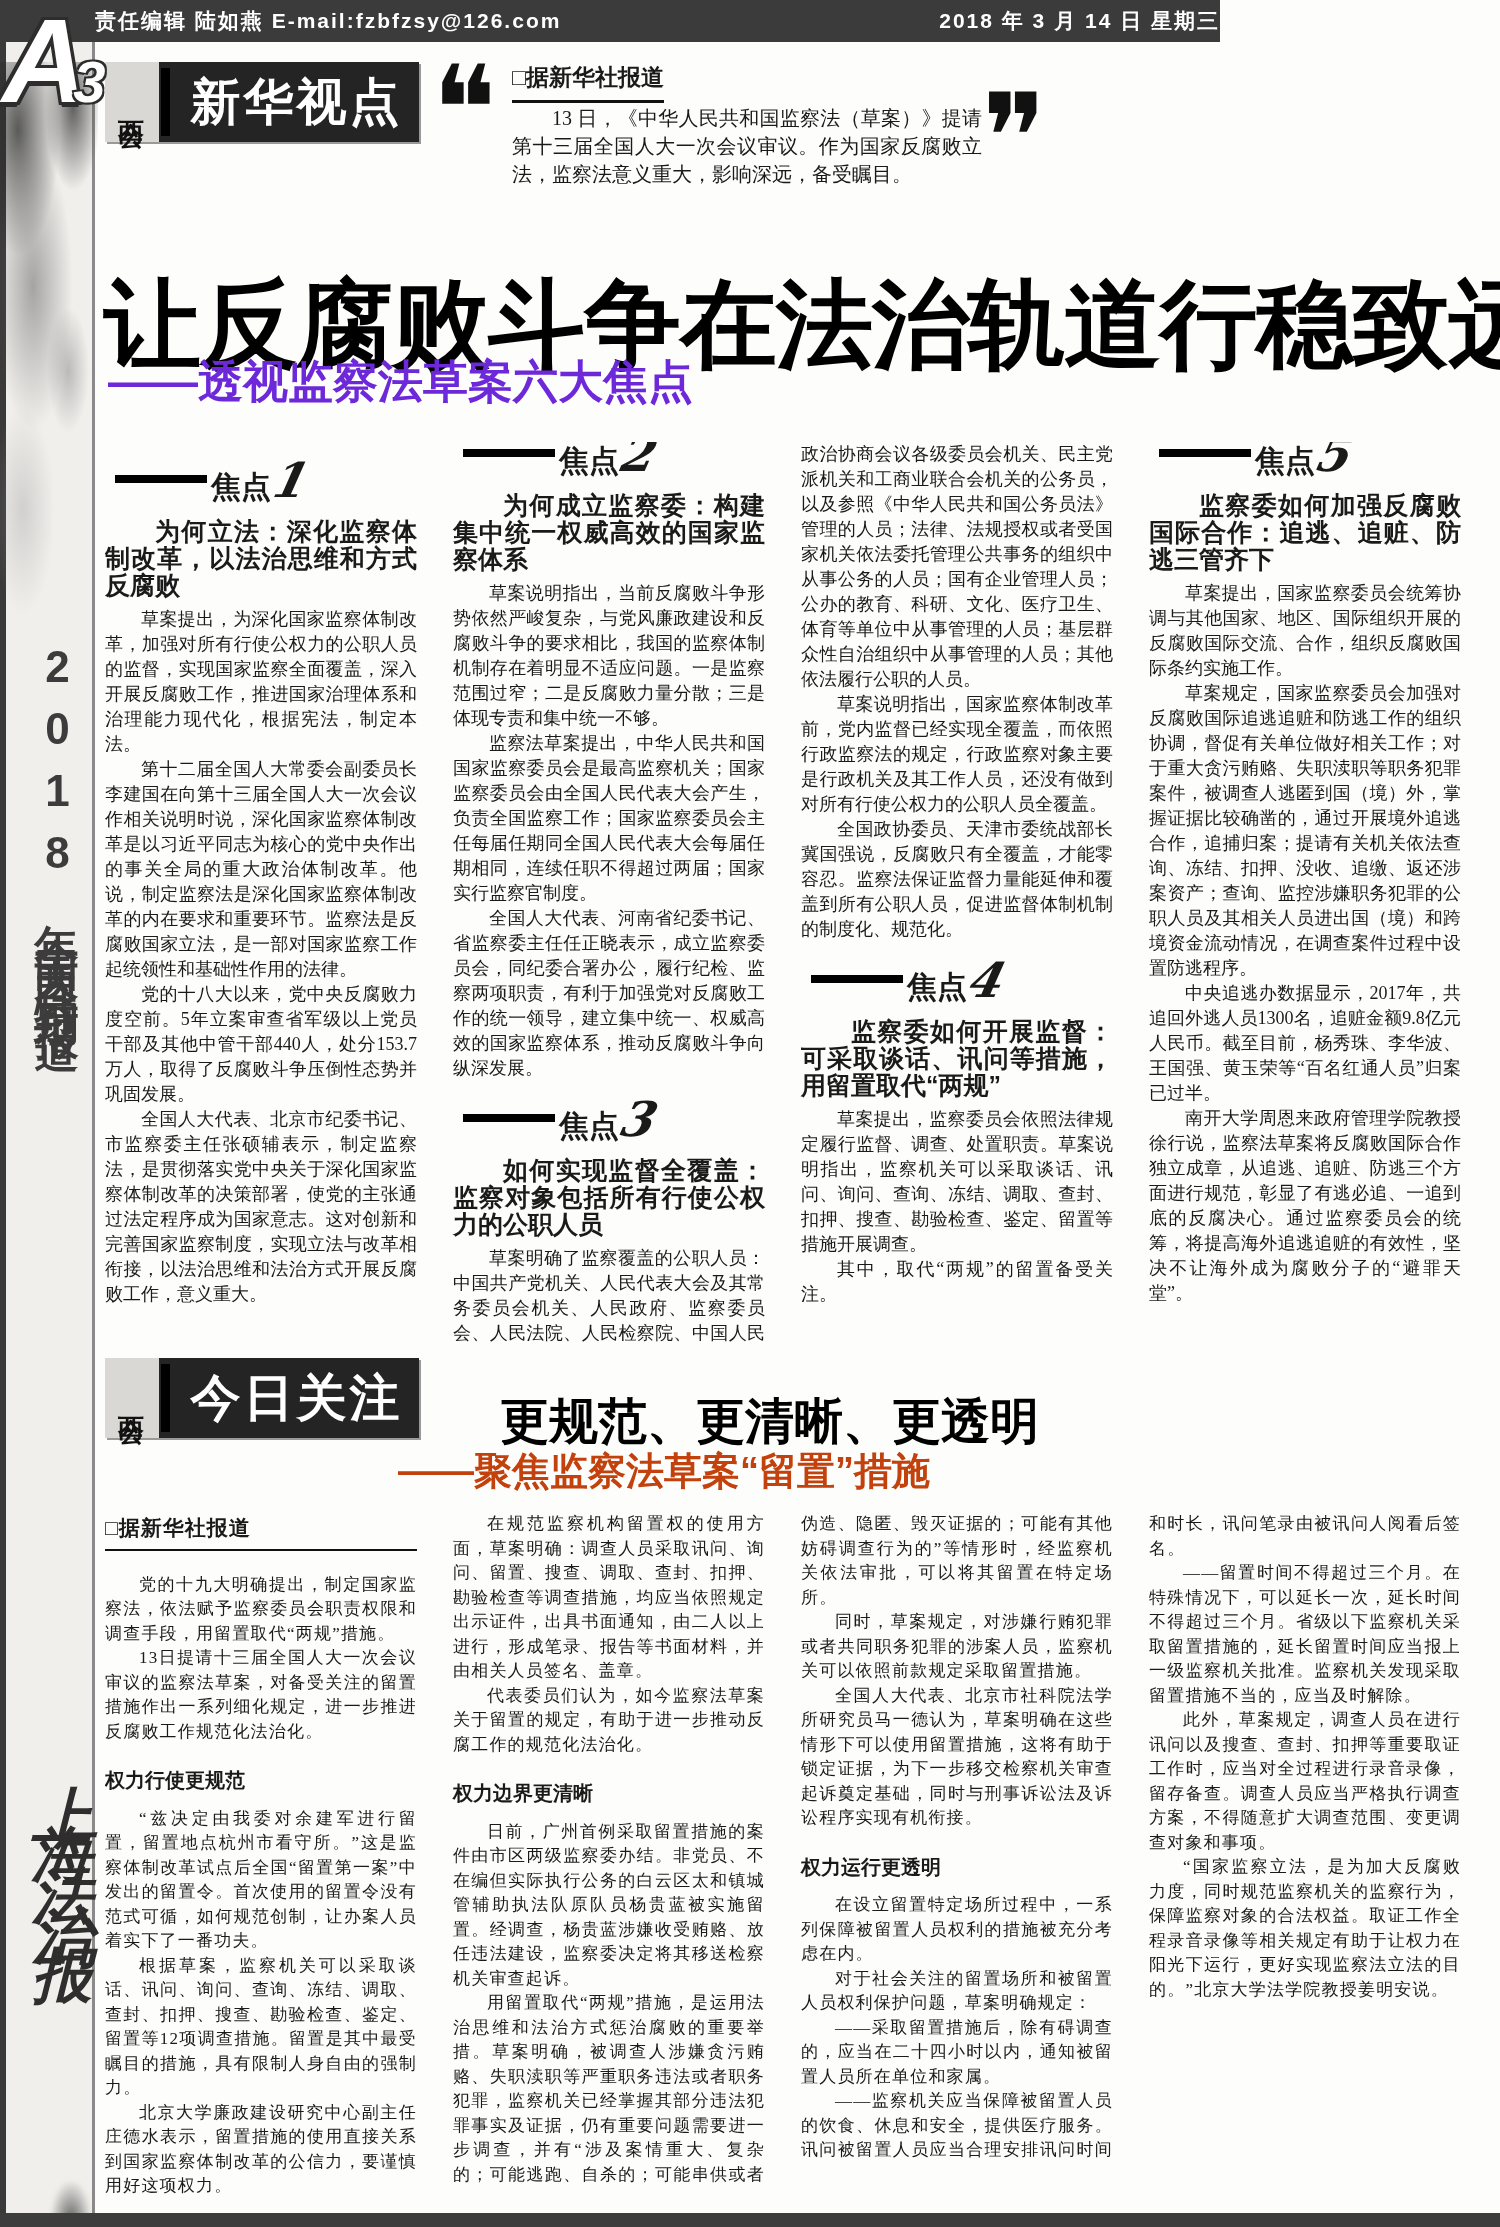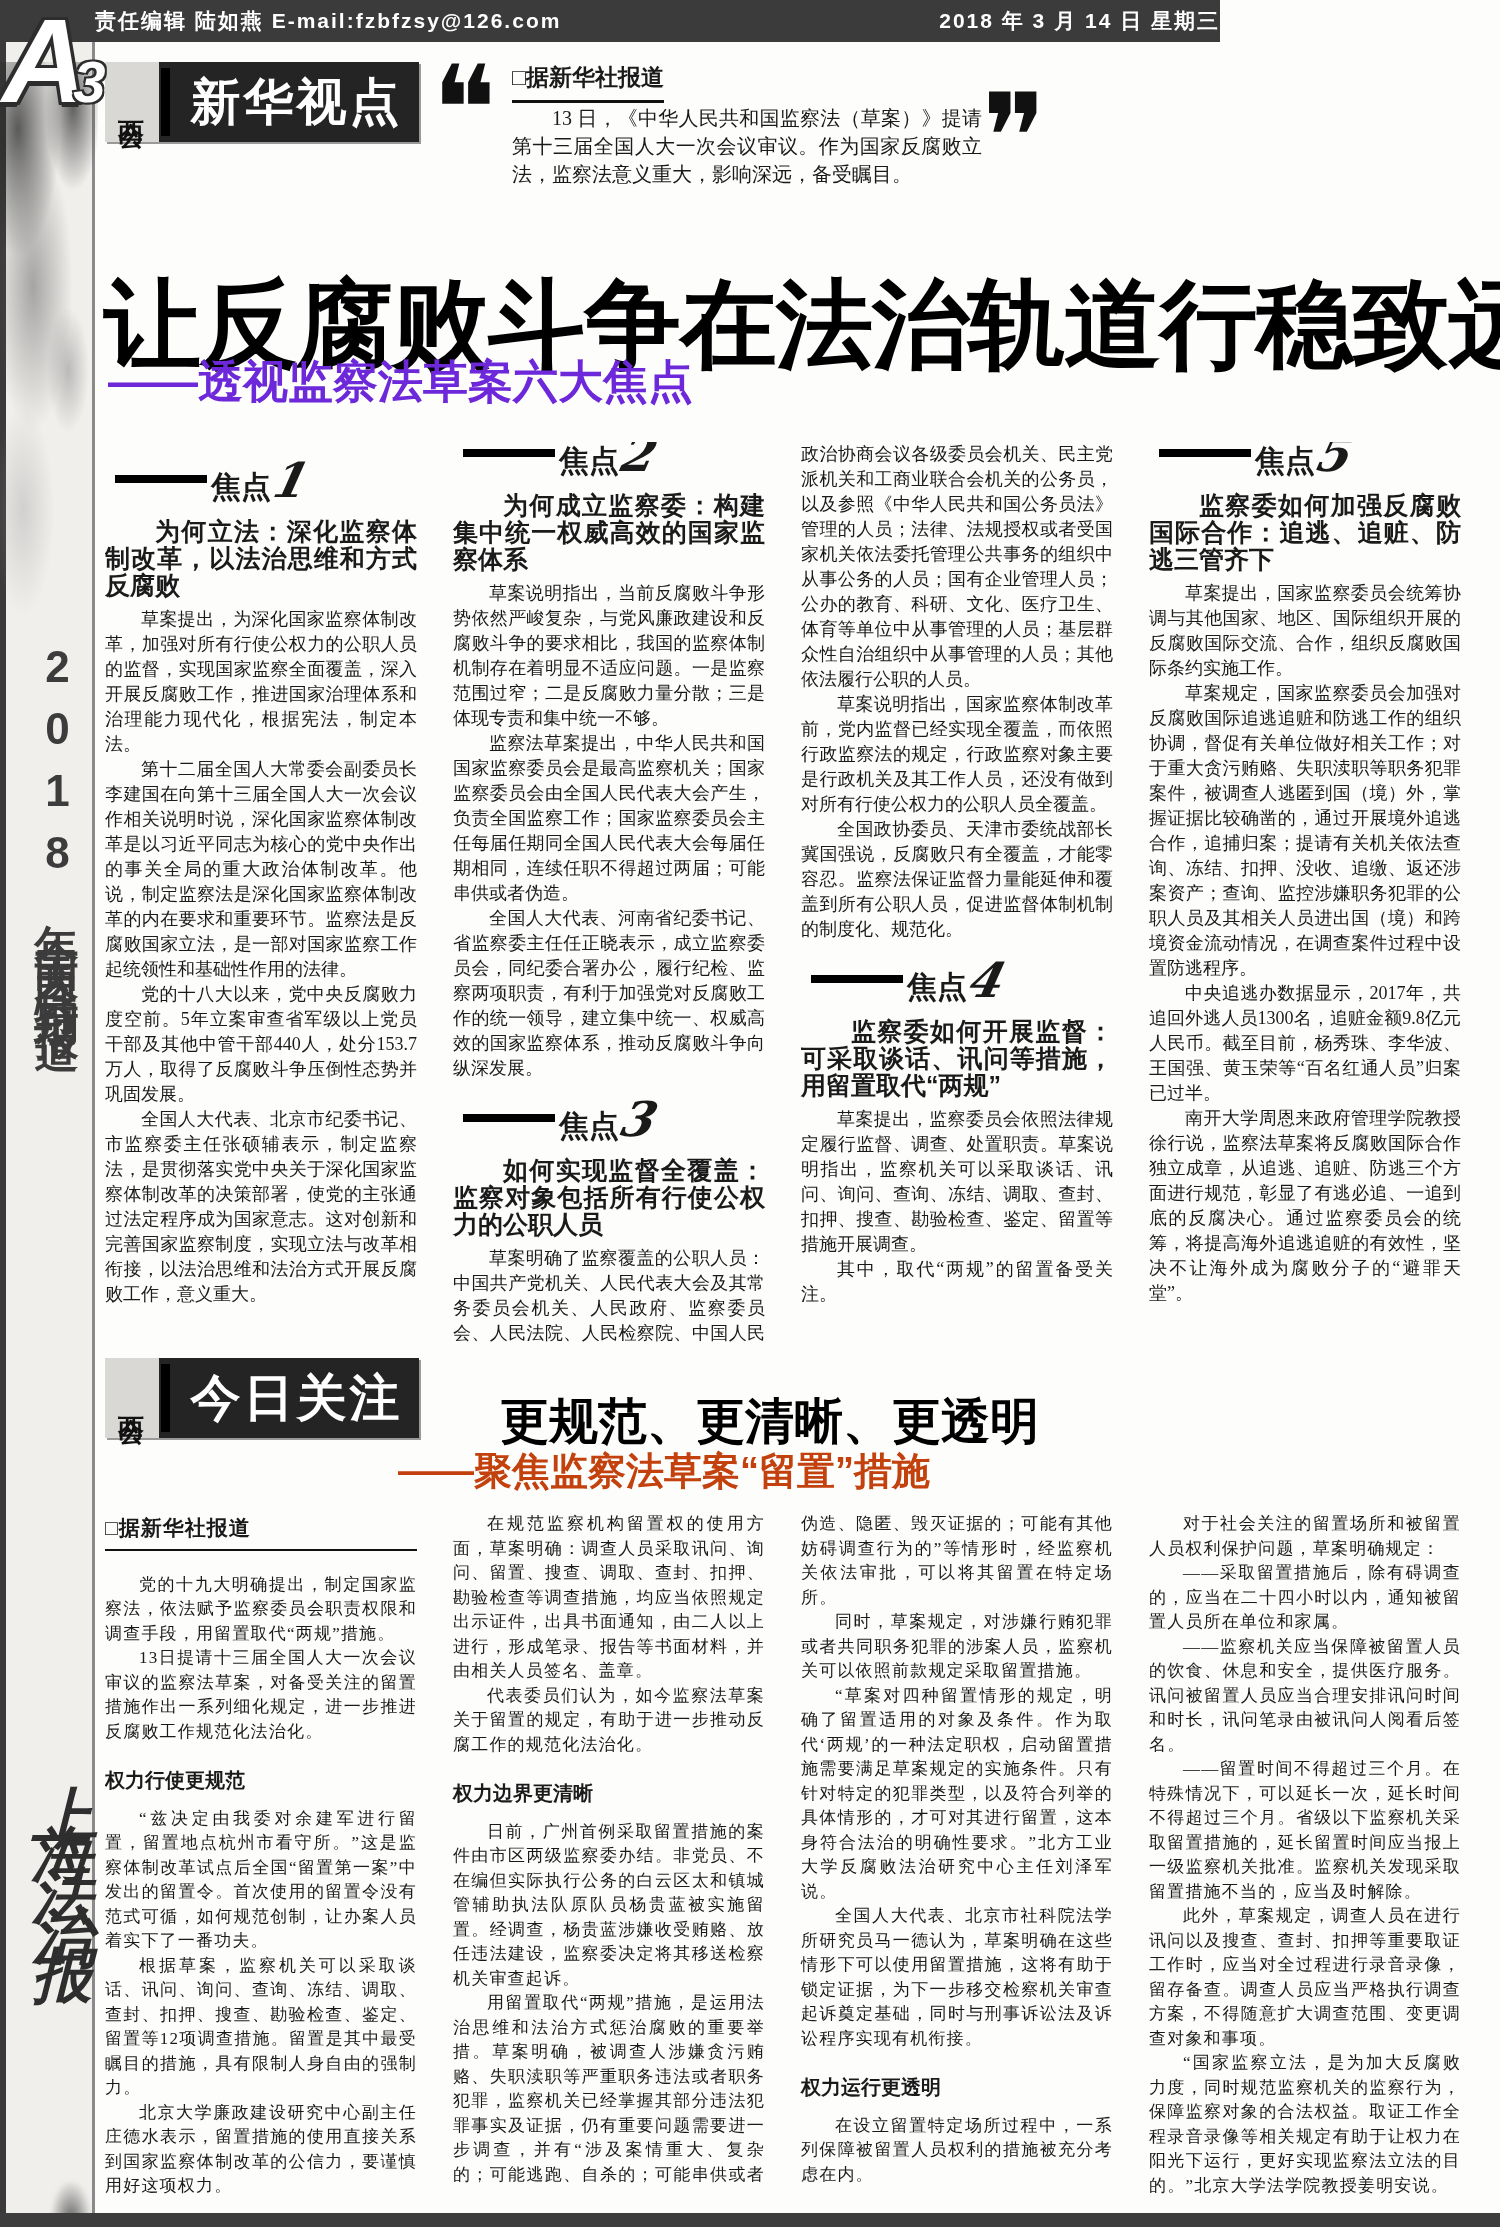--- a/index.html
+++ b/index.html
@@ -126,21 +126,21 @@
   <div id="article1-flow">
       <div class="focus-header"><span class="fh-dash"></span><span class="fh-label">焦点</span><span class="fh-num">1</span></div>
       <p class="focus-title">为何立法：深化监察体制改革，以法治思维和方式反腐败</p>
       <p class="para">草案提出，为深化国家监察体制改革，加强对所有行使公权力的公职人员的监督，实现国家监察全面覆盖，深入开展反腐败工作，推进国家治理体系和治理能力现代化，根据宪法，制定本法。</p>
       <p class="para">第十二届全国人大常委会副委员长李建国在向第十三届全国人大一次会议作相关说明时说，深化国家监察体制改革是以习近平同志为核心的党中央作出的事关全局的重大政治体制改革。他说，制定监察法是深化国家监察体制改革的内在要求和重要环节。监察法是反腐败国家立法，是一部对国家监察工作起统领性和基础性作用的法律。</p>
       <p class="para">党的十八大以来，党中央反腐败力度空前。5年立案审查省军级以上党员干部及其他中管干部440人，处分153.7万人，取得了反腐败斗争压倒性态势并巩固发展。</p>
       <p class="para">全国人大代表、北京市纪委书记、市监察委主任张硕辅表示，制定监察法，是贯彻落实党中央关于深化国家监察体制改革的决策部署，使党的主张通过法定程序成为国家意志。这对创新和完善国家监察制度，实现立法与改革相衔接，以法治思维和法治方式开展反腐败工作，意义重大。</p>
       <div class="focus-header"><span class="fh-dash"></span><span class="fh-label">焦点</span><span class="fh-num">2</span></div>
       <p class="focus-title">为何成立监察委：构建集中统一权威高效的国家监察体系</p>
       <p class="para">草案说明指出，当前反腐败斗争形势依然严峻复杂，与党风廉政建设和反腐败斗争的要求相比，我国的监察体制机制存在着明显不适应问题。一是监察范围过窄；二是反腐败力量分散；三是体现专责和集中统一不够。</p>
-      <p class="para">监察法草案提出，中华人民共和国国家监察委员会是最高监察机关；国家监察委员会由全国人民代表大会产生，负责全国监察工作；国家监察委员会主任每届任期同全国人民代表大会每届任期相同，连续任职不得超过两届；可能串供或者伪造。</p>
+      <p class="para">监察法草案提出，中华人民共和国国家监察委员会是最高监察机关；国家监察委员会由全国人民代表大会产生，负责全国监察工作；国家监察委员会主任每届任期同全国人民代表大会每届任期相同，连续任职不得超过两届；国家实行监察官制度。</p>
       <p class="para">全国人大代表、河南省纪委书记、省监察委主任任正晓表示，成立监察委员会，同纪委合署办公，履行纪检、监察两项职责，有利于加强党对反腐败工作的统一领导，建立集中统一、权威高效的国家监察体系，推动反腐败斗争向纵深发展。</p>
       <div class="focus-header"><span class="fh-dash"></span><span class="fh-label">焦点</span><span class="fh-num">3</span></div>
       <p class="focus-title">如何实现监督全覆盖：监察对象包括所有行使公权力的公职人员</p>
       <p class="para">草案明确了监察覆盖的公职人员：中国共产党机关、人民代表大会及其常务委员会机关、人民政府、监察委员会、人民法院、人民检察院、中国人民政治协商会议各级委员会机关、民主党派机关和工商业联合会机关的公务员，以及参照《中华人民共和国公务员法》管理的人员；法律、法规授权或者受国家机关依法委托管理公共事务的组织中从事公务的人员；国有企业管理人员；公办的教育、科研、文化、医疗卫生、体育等单位中从事管理的人员；基层群众性自治组织中从事管理的人员；其他依法履行公职的人员。</p>
       <p class="para">草案说明指出，国家监察体制改革前，党内监督已经实现全覆盖，而依照行政监察法的规定，行政监察对象主要是行政机关及其工作人员，还没有做到对所有行使公权力的公职人员全覆盖。</p>
       <p class="para">全国政协委员、天津市委统战部长冀国强说，反腐败只有全覆盖，才能零容忍。监察法保证监督力量能延伸和覆盖到所有公职人员，促进监督体制机制的制度化、规范化。</p>
       <div class="focus-header"><span class="fh-dash"></span><span class="fh-label">焦点</span><span class="fh-num">4</span></div>
       <p class="focus-title">监察委如何开展监督：可采取谈话、讯问等措施，用留置取代“两规”</p>
       <p class="para">草案提出，监察委员会依照法律规定履行监督、调查、处置职责。草案说明指出，监察机关可以采取谈话、讯问、询问、查询、冻结、调取、查封、扣押、搜查、勘验检查、鉴定、留置等措施开展调查。</p>
       <p class="para">其中，取代“两规”的留置备受关注。</p>
@@ -170,21 +170,20 @@
       <div class="subhead">权力行使更规范</div>
       <p class="para">“兹决定由我委对余建军进行留置，留置地点杭州市看守所。”这是监察体制改革试点后全国“留置第一案”中发出的留置令。首次使用的留置令没有范式可循，如何规范创制，让办案人员着实下了一番功夫。</p>
       <p class="para">根据草案，监察机关可以采取谈话、讯问、询问、查询、冻结、调取、查封、扣押、搜查、勘验检查、鉴定、留置等12项调查措施。留置是其中最受瞩目的措施，具有限制人身自由的强制力。</p>
       <p class="para">北京大学廉政建设研究中心副主任庄德水表示，留置措施的使用直接关系到国家监察体制改革的公信力，要谨慎用好这项权力。</p>
       <p class="para">在规范监察机构留置权的使用方面，草案明确：调查人员采取讯问、询问、留置、搜查、调取、查封、扣押、勘验检查等调查措施，均应当依照规定出示证件，出具书面通知，由二人以上进行，形成笔录、报告等书面材料，并由相关人员签名、盖章。</p>
       <p class="para">代表委员们认为，如今监察法草案关于留置的规定，有助于进一步推动反腐工作的规范化法治化。</p>
       <div class="subhead">权力边界更清晰</div>
       <p class="para">日前，广州首例采取留置措施的案件由市区两级监察委办结。非党员、不在编但实际执行公务的白云区太和镇城管辅助执法队原队员杨贵蓝被实施留置。经调查，杨贵蓝涉嫌收受贿赂、放任违法建设，监察委决定将其移送检察机关审查起诉。</p>
       <p class="para">用留置取代“两规”措施，是运用法治思维和法治方式惩治腐败的重要举措。草案明确，被调查人涉嫌贪污贿赂、失职渎职等严重职务违法或者职务犯罪，监察机关已经掌握其部分违法犯罪事实及证据，仍有重要问题需要进一步调查，并有“涉及案情重大、复杂的；可能逃跑、自杀的；可能串供或者伪造、隐匿、毁灭证据的；可能有其他妨碍调查行为的”等情形时，经监察机关依法审批，可以将其留置在特定场所。</p>
       <p class="para">同时，草案规定，对涉嫌行贿犯罪或者共同职务犯罪的涉案人员，监察机关可以依照前款规定采取留置措施。</p>
-      <p class="para">“草案对四种留置情形的规定，明确了留置适用的对象及条件。作为取代‘两规’的一种法定职权，启动留置措施需要满足草案规定的实施条件。只有针对特定的犯罪类型，以及符合列举的具体情形的，才可对其进行留置，这本身符合法治的明确性要求。”北方工业大学反腐败法治研究中心主任刘泽军说。</p>
       <p class="para">全国人大代表、北京市社科院法学所研究员马一德认为，草案明确在这些情形下可以使用留置措施，这将有助于锁定证据，为下一步移交检察机关审查起诉奠定基础，同时与刑事诉讼法及诉讼程序实现有机衔接。</p>
       <div class="subhead">权力运行更透明</div>
       <p class="para">在设立留置特定场所过程中，一系列保障被留置人员权利的措施被充分考虑在内。</p>
       <p class="para">对于社会关注的留置场所和被留置人员权利保护问题，草案明确规定：</p>
       <p class="para">——采取留置措施后，除有碍调查的，应当在二十四小时以内，通知被留置人员所在单位和家属。</p>
       <p class="para">——监察机关应当保障被留置人员的饮食、休息和安全，提供医疗服务。讯问被留置人员应当合理安排讯问时间和时长，讯问笔录由被讯问人阅看后签名。</p>
       <p class="para">——留置时间不得超过三个月。在特殊情况下，可以延长一次，延长时间不得超过三个月。省级以下监察机关采取留置措施的，延长留置时间应当报上一级监察机关批准。监察机关发现采取留置措施不当的，应当及时解除。</p>
       <p class="para">此外，草案规定，调查人员在进行讯问以及搜查、查封、扣押等重要取证工作时，应当对全过程进行录音录像，留存备查。调查人员应当严格执行调查方案，不得随意扩大调查范围、变更调查对象和事项。</p>
       <p class="para">“国家监察立法，是为加大反腐败力度，同时规范监察机关的监察行为，保障监察对象的合法权益。取证工作全程录音录像等相关规定有助于让权力在阳光下运行，更好实现监察法立法的目的。”北京大学法学院教授姜明安说。</p>
     </div>

